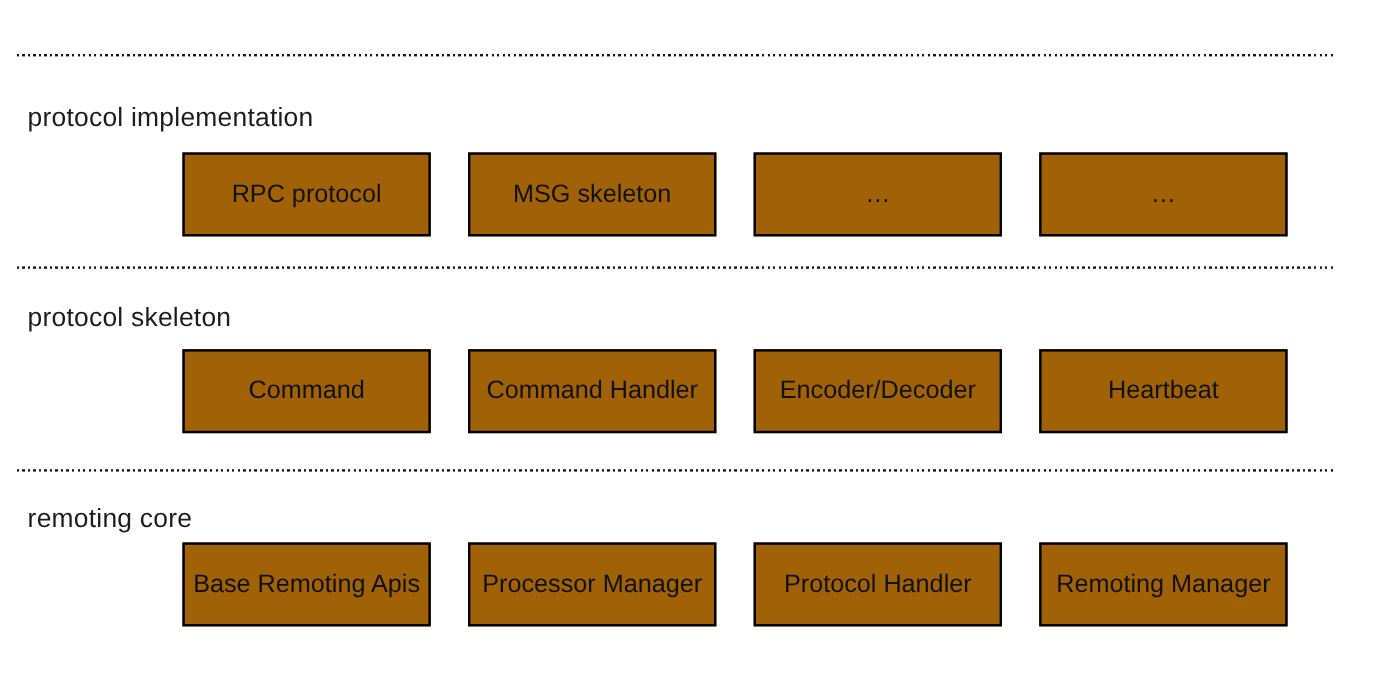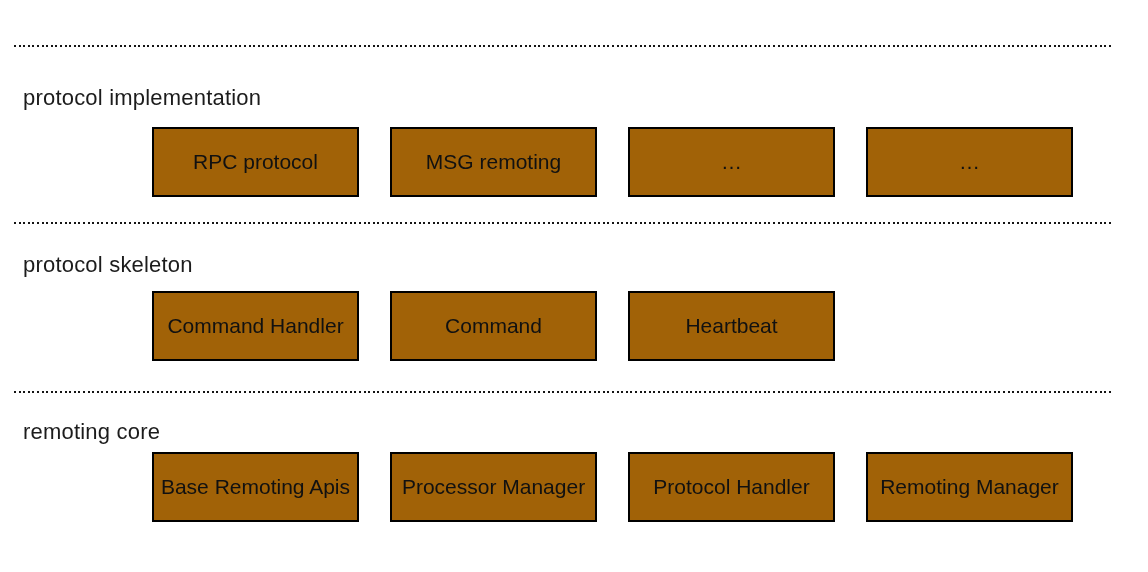--- a/index.html
+++ b/index.html
@@ -70,30 +70,31 @@
 </style>
 </head>
 <body>
 
 <div class="canvas">
 
   <div class="divider d1"></div>
   <h2 class="layer-title t1">protocol implementation</h2>
   <div class="box-row r1">
     <div class="box">RPC protocol</div>
-    <div class="box">MSG remoting</div>
+    <div class="box">MSG skeleton</div>
     <div class="box">…</div>
     <div class="box">…</div>
   </div>
 
   <div class="divider d2"></div>
   <h2 class="layer-title t2">protocol skeleton</h2>
   <div class="box-row r2">
+    <div class="box">Command</div>
     <div class="box">Command Handler</div>
-    <div class="box">Command</div>
+    <div class="box">Encoder/Decoder</div>
     <div class="box">Heartbeat</div>
   </div>
 
   <div class="divider d3"></div>
   <h2 class="layer-title t3">remoting core</h2>
   <div class="box-row r3">
     <div class="box">Base Remoting Apis</div>
     <div class="box">Processor Manager</div>
     <div class="box">Protocol Handler</div>
     <div class="box">Remoting Manager</div>

